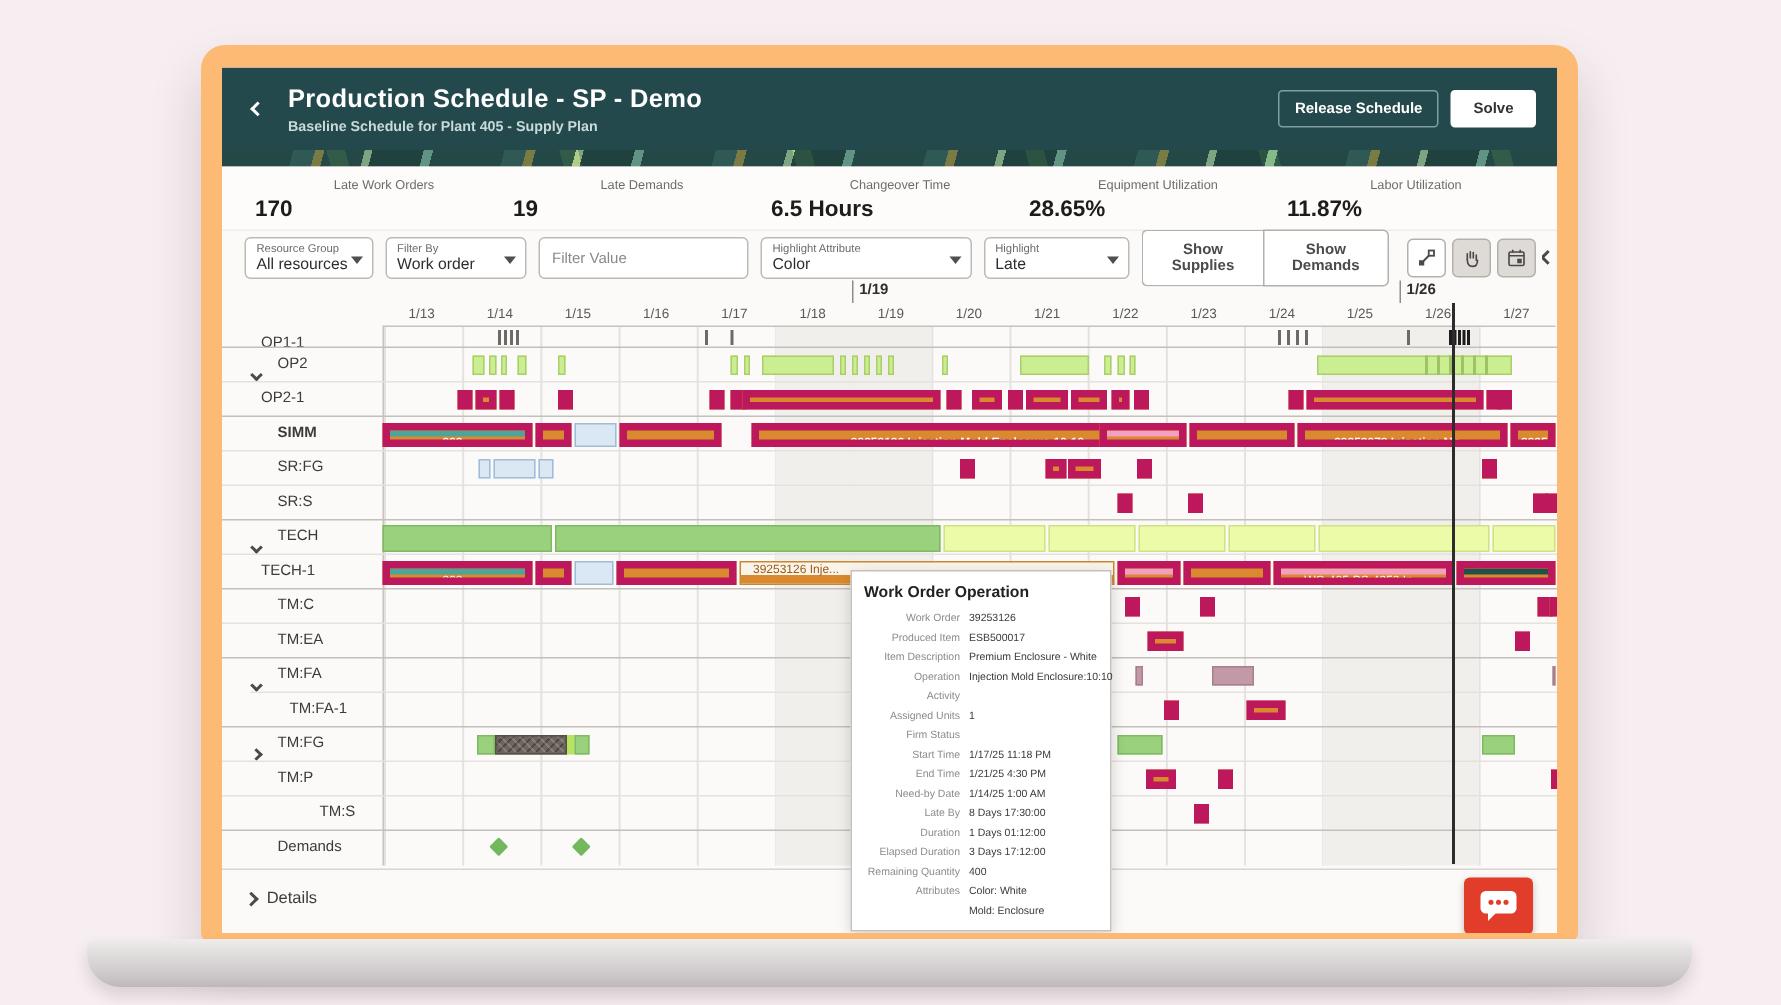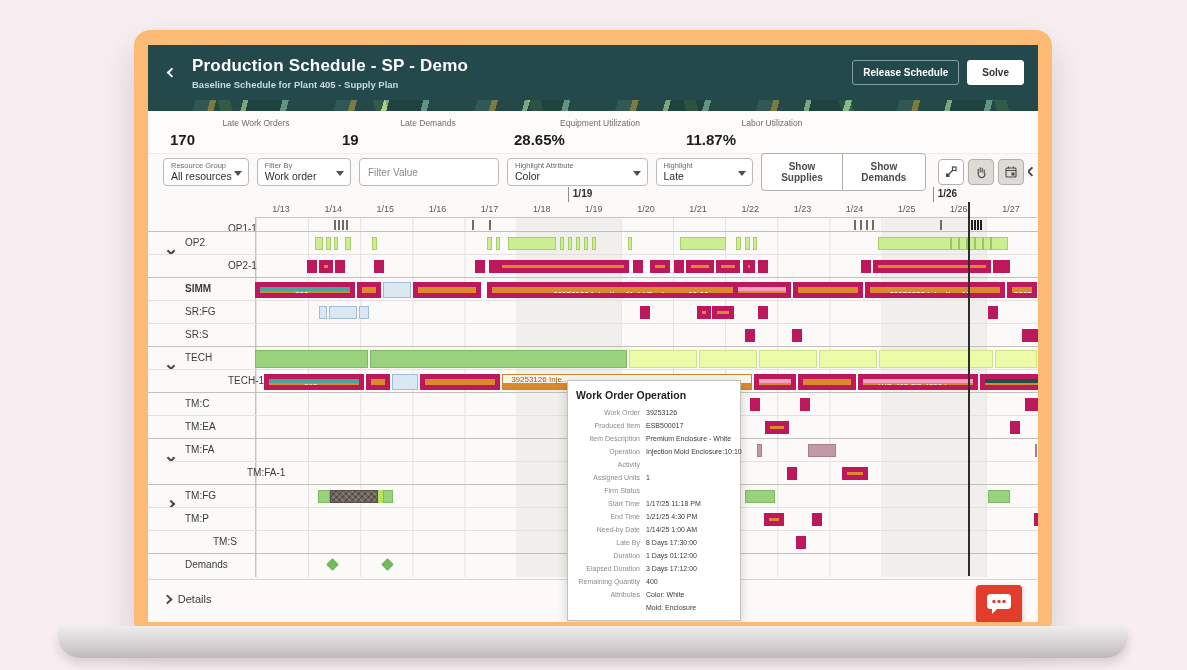--- a/index.html
+++ b/index.html
@@ -63,21 +63,21 @@
   
   .gbody{position:absolute;left:0;top:173px;width:890px;height:361px;}
   .bglayer{position:absolute;left:107px;top:0;width:782px;height:359px;border-left:1px solid #c6c2be;box-sizing:border-box;
     background-image:linear-gradient(to right, rgba(110,100,90,.16) 1px, transparent 1px);}
   .wknd{position:absolute;top:0;bottom:0;background:#f1efec;}
   .grows{position:relative;}
   .g-row{display:flex;height:23px;border-top:1px solid #e4e1de;box-sizing:border-box;position:relative;}
   .g-row.sep{border-top:1px solid #c3bfbb;}
   .g-row:first-child{border-top:none;}
   .rlabel{flex:0 0 107px;position:relative;font-size:10px;color:#3b3b3b;line-height:21px;padding-left:37px;box-sizing:border-box;white-space:nowrap;cursor:pointer;}
-  .rlabel.child{padding-left:80px;}
+  .rlabel.child{padding-left:26px;}
   .rlabel .rchev{position:absolute;left:20px;top:8px;}
   .rlabel .arrow{border-color:#4a4a4a;padding:2px;}
   .track{flex:1;position:relative;}
   .bar{position:absolute;box-sizing:border-box;overflow:hidden;}
   .bar .bartext{display:block;font-size:8px;color:#fff;text-align:center;white-space:nowrap;overflow:hidden;padding:0 2px;}
   .orange{background:#d98a2e;border:5px solid #be185d;}
   .lgreen{background:#ccee92;border:1px solid #a9cf6b;}
   .gdiv{background:#9cc465;border:none;}
   .mgreen{background:#9ad17d;border:1px solid #7fba62;}
   .ygreen{background:#ecfba8;border:1px solid #cfe287;}
@@ -130,20 +130,24 @@
       <div class="deco"></div>
 
       <div class="kpis" id="kpi-row">
           <div class="kpi">
             <div class="klabel">Late Work Orders</div>
             <div class="kvalue">170</div>
           </div>
           <div class="kpi">
             <div class="klabel">Late Demands</div>
             <div class="kvalue">19</div>
+          </div>
+          <div class="kpi">
+            <div class="klabel">Changeover Time</div>
+            <div class="kvalue">6.5 Hours</div>
           </div>
           <div class="kpi">
             <div class="klabel">Equipment Utilization</div>
             <div class="kvalue">28.65%</div>
           </div>
           <div class="kpi">
             <div class="klabel">Labor Utilization</div>
             <div class="kvalue">11.87%</div>
           </div>
         </div>
@@ -321,21 +325,21 @@
             <div class="g-row sep" style="height: 23px; font-weight: bold;">
               <div class="rlabel"><span>SIMM</span></div>
               <div class="track">
                 <div class="bar orange" style="left: 0px; width: 100px; height: 16px; top: 3.5px;">
                   <div class="stripe teal"></div>
                   <span class="bartext" style="line-height: 16px;">392...</span>
                 </div>
                 <div class="bar orange" style="left: 102px; width: 24px; height: 16px; top: 3.5px;"></div>
                 <div class="bar lblue" style="left: 128px; width: 28px; height: 16px; top: 3.5px;"></div>
                 <div class="bar orange" style="left: 158px; width: 68px; height: 16px; top: 3.5px;"></div>
-                <div class="bar orange" style="left: 232px; width: 288px; height: 16px; top: 3.5px;">
+                <div class="bar orange" style="left: 246px; width: 288px; height: 16px; top: 3.5px;">
                   <span class="bartext" style="line-height: 16px;">39253126 Injection Mold Enclosure:10:10</span>
                 </div>
                 <div class="bar orange" style="left: 478px; width: 58px; height: 16px; top: 3.5px;">
                   <div class="stripe pink"></div>
                 </div>
                 <div class="bar orange" style="left: 538px; width: 70px; height: 16px; top: 3.5px;"></div>
                 <div class="bar orange" style="left: 610px; width: 140px; height: 16px; top: 3.5px;">
                   <span class="bartext" style="line-height: 16px;">39253078 Injection Mo...</span>
                 </div>
                 <div class="bar orange" style="left: 752px; width: 30px; height: 16px; top: 3.5px;">

